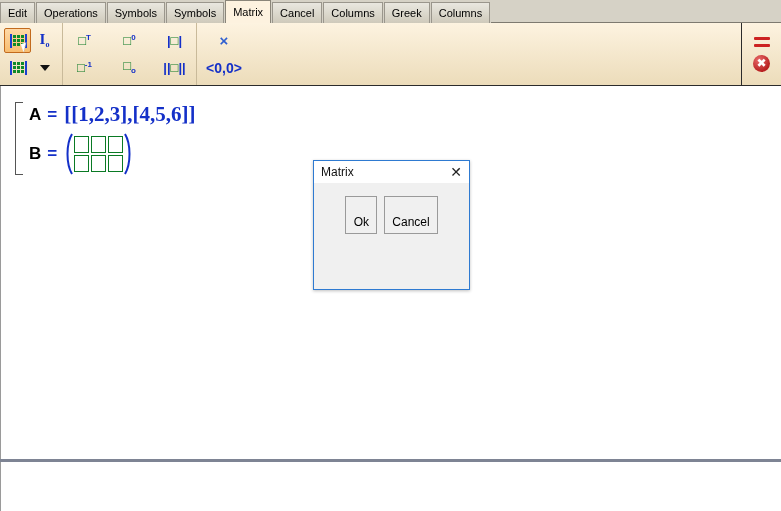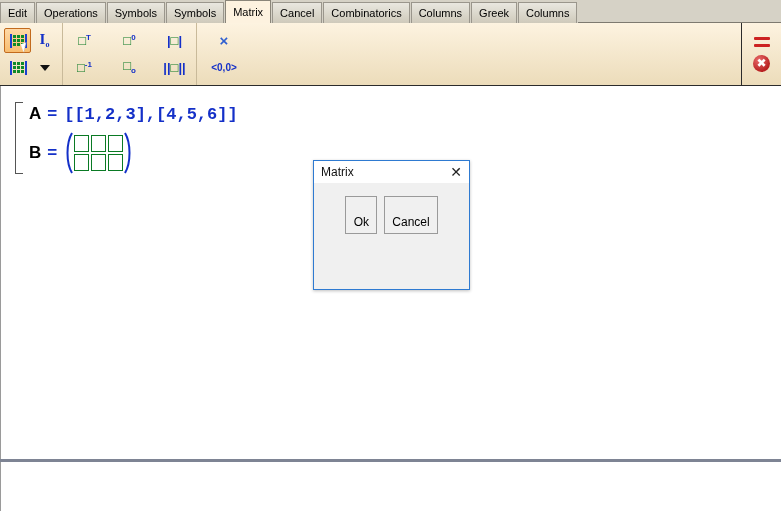--- a/index.html
+++ b/index.html
@@ -100,21 +100,21 @@
   }
   .caret{width:0;height:0;border-left:5px solid transparent;border-right:5px solid transparent;border-top:6px solid #111;}
 
   .blu{color:#1430c8;font-weight:bold;}
   .mono-ic{font-family:"DejaVu Sans", sans-serif;font-size:12px;}
   .box-ic{font-size:13px;color:#0a7a24;line-height:1;}
   .sup{font-size:8px;vertical-align:super;color:#1430c8;font-weight:bold;}
   .sub{font-size:8px;vertical-align:sub;color:#1430c8;font-weight:bold;}
   .bar{color:#1430c8;font-weight:bold;font-size:13px;}
   .xcross{color:#2f5fd0;font-size:15px;font-weight:bold;}
-  .tiny{color:#1430c8;font-size:10px;font-weight:bold;}
+  .tiny{color:#1430c8;font-size:14px;font-weight:bold;}
 
   .eq-icon{width:16px;height:10px;display:flex;flex-direction:column;justify-content:space-between;}
   .eq-icon span{display:block;height:3px;background:#cc2222;border-radius:1px;}
   .xclose{
     width:17px;height:17px;border-radius:50%;
     background:radial-gradient(circle at 35% 30%, #e86a6a, #b82020 70%);
     color:#fff;font-size:12px;font-weight:bold;line-height:17px;text-align:center;
     font-family:"DejaVu Sans", sans-serif;
   }
 
@@ -145,21 +145,21 @@
     margin-right:6px;
   }
   .lines{display:flex;flex-direction:column;gap:6px;}
   .line{display:flex;align-items:center;min-height:24px;}
   .varname{
     font-family:"Liberation Sans", sans-serif;
     font-size:17px;font-weight:bold;color:#000;
     margin-right:6px;
   }
   .eqsign{font-size:17px;font-weight:bold;color:#1430c8;margin-right:7px;}
-  .rhs{font-size:17px;font-weight:bold;color:#1430c8;letter-spacing:0px;font-family:Liberation Mono, monospace;}
+  .rhs{font-size:21px;font-weight:bold;color:#1430c8;letter-spacing:0px;font-family:Liberation Serif, serif;}
 
   .matrix-expr{display:flex;align-items:center;}
   .paren{color:#1430c8;font-size:16px;line-height:1;}
   .paren svg{display:block;}
   .mcells{
     display:grid;grid-template-columns:repeat(3,15px);
     grid-auto-rows:17px;gap:2px;margin:0 1px;
   }
   .mcells i{display:block;border:1.5px solid #0a7a24;box-sizing:border-box;background:#fff;}
 
@@ -209,21 +209,20 @@
 
 <div id="app">
 
   <div class="tabbar">
     <div class="tab"><span>Edit</span></div>
     <div class="tab"><span>Operations</span></div>
     <div class="tab"><span>Symbols</span></div>
     <div class="tab"><span>Symbols</span></div>
     <div class="tab active"><span>Matrix</span></div>
     <div class="tab"><span>Cancel</span></div>
-    <div class="tab"><span>Combinatorics</span></div>
     <div class="tab"><span>Columns</span></div>
     <div class="tab"><span>Greek</span></div>
     <div class="tab"><span>Columns</span></div>
     <div class="tabbar-filler"></div>
   </div>
 
   <div class="toolbar">
     <div class="tb-main">
 
       <div class="grp sep">

